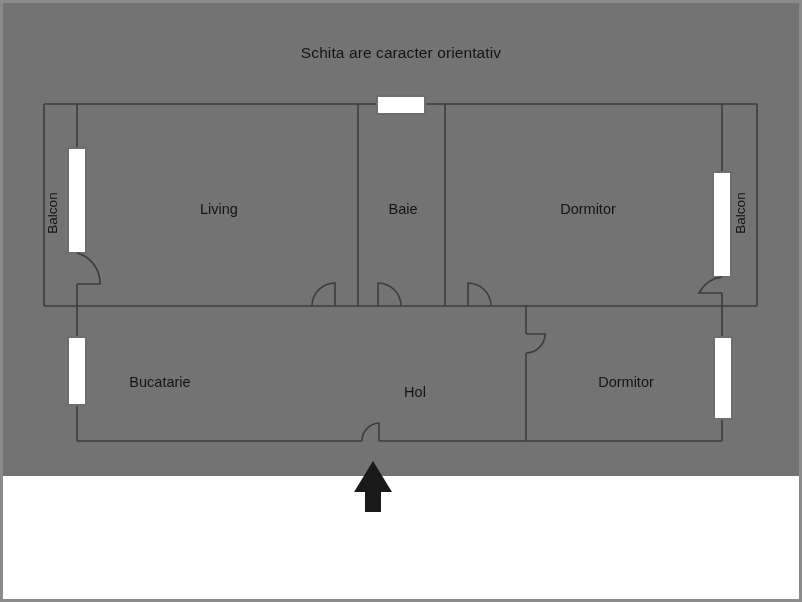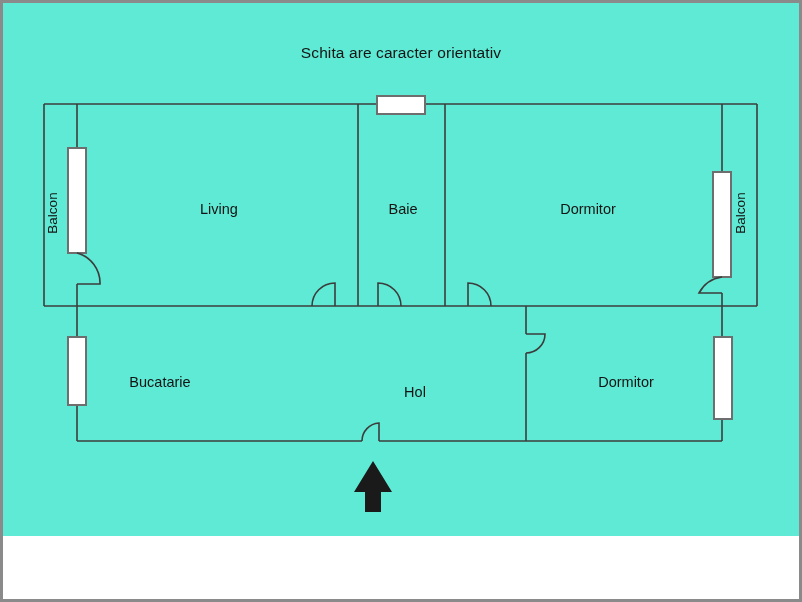--- a/index.html
+++ b/index.html
@@ -10,22 +10,22 @@
   }
   body {
     width: 802px;
     height: 602px;
     font-family: "Liberation Sans", sans-serif;
     overflow: hidden;
   }
   #page {
     position: relative;
     width: 802px;
-    height: 536px;
-    background: #5eead4;
+    height: 476px;
+    background: #737373;
     box-sizing: border-box;
   }
   #outer-frame {
     position: absolute;
     left: 0;
     top: 0;
     width: 802px;
     height: 602px;
     box-sizing: border-box;
     border: 3px solid #8a8a8a;

